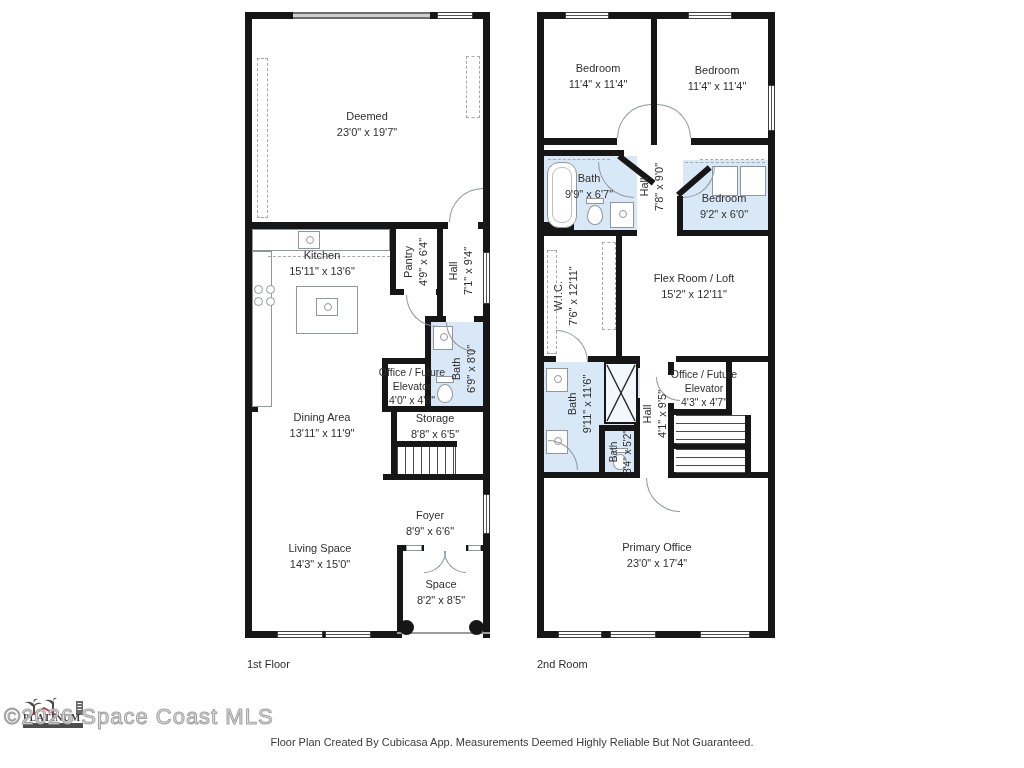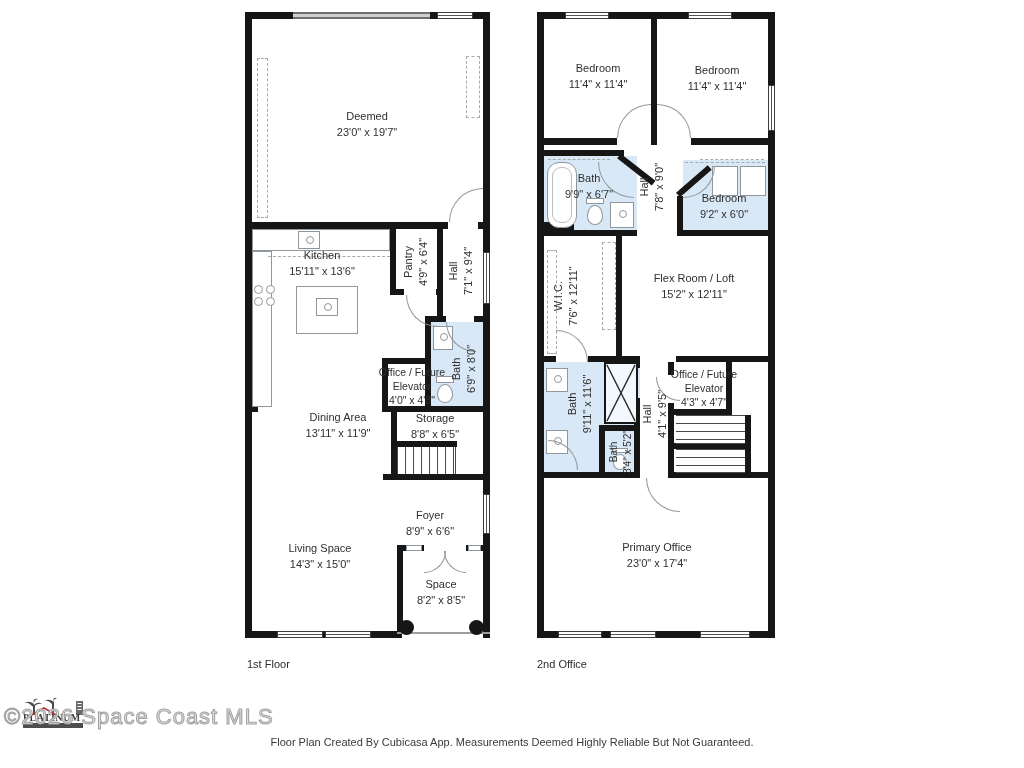--- a/index.html
+++ b/index.html
@@ -125,21 +125,21 @@
         <div>7'1" x 9'4"</div>
       </div>
     <div class="vlbl" style="left:464px;top:369px">
         <div>Bath</div>
         <div>6'9" x 8'0"</div>
       </div>
     <div class="lbl lbl-wrap" style="left:412px;top:386px;width:76px">
         <div>Office / Future Elevator</div>
         <div>4'0" x 4'8"</div>
       </div>
-    <div class="lbl" style="left:338px;top:426px">
+    <div class="lbl" style="left:322px;top:426px">
         <div>Dining Area</div>
         <div>13'11" x 11'9"</div>
       </div>
     <div class="lbl" style="left:435px;top:427px">
         <div>Storage</div>
         <div>8'8" x 6'5"</div>
       </div>
     <div class="lbl" style="left:430px;top:524px">
         <div>Foyer</div>
         <div>8'9" x 6'6"</div>
@@ -282,21 +282,21 @@
         <div>4'1" x 9'5"</div>
       </div>
     <div class="lbl lbl-wrap" style="left:704px;top:388px;width:84px">
         <div>Office / Future Elevator</div>
         <div>4'3" x 4'7"</div>
       </div>
     <div class="lbl" style="left:657px;top:556px">
         <div>Primary Office</div>
         <div>23'0" x 17'4"</div>
       </div>
-    <div class="floor-tag" style="left:537px;top:658px">2nd Office</div>
+    <div class="floor-tag" style="left:537px;top:658px">2nd Room</div>
   </div>
 
   <div>
     <svg style="position:absolute;left:22px;top:697px;width:70px;height:34px" viewBox="0 0 70 34">
       <path d="M10 9 Q6 4 2 6 Q7 3 12 7 Q10 1 16 2 Q11 3 12 8 Q16 4 20 7 Q15 6 12 10 Z" fill="#4a4a4a"></path>
       <rect x="11" y="9" width="2" height="9" fill="#4a4a4a"></rect>
       <path d="M30 7 Q26 2 22 4 Q27 1 32 5 Q30 0 35 1 Q31 2 32 6 Z" fill="#4a4a4a"></path>
       <rect x="30" y="6" width="2" height="11" fill="#4a4a4a"></rect>
       <rect x="54" y="4" width="7" height="14" fill="#6b6b6b"></rect>
       <rect x="55.5" y="6" width="4" height="1" fill="#fff"></rect>

